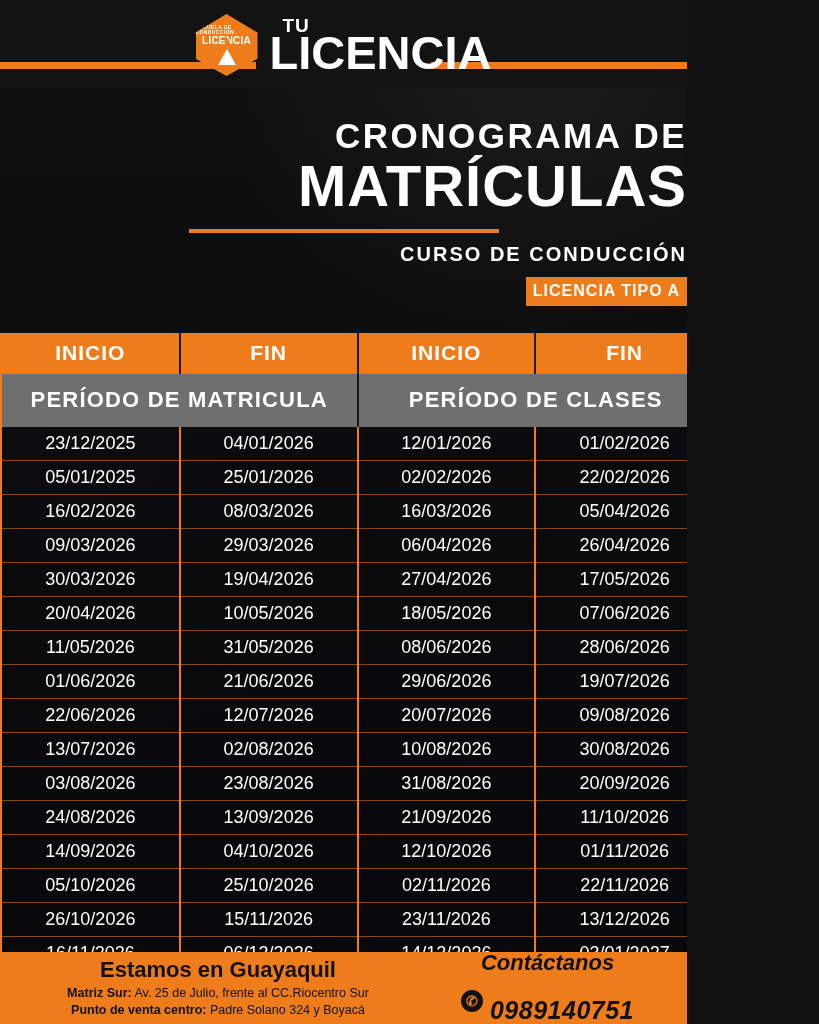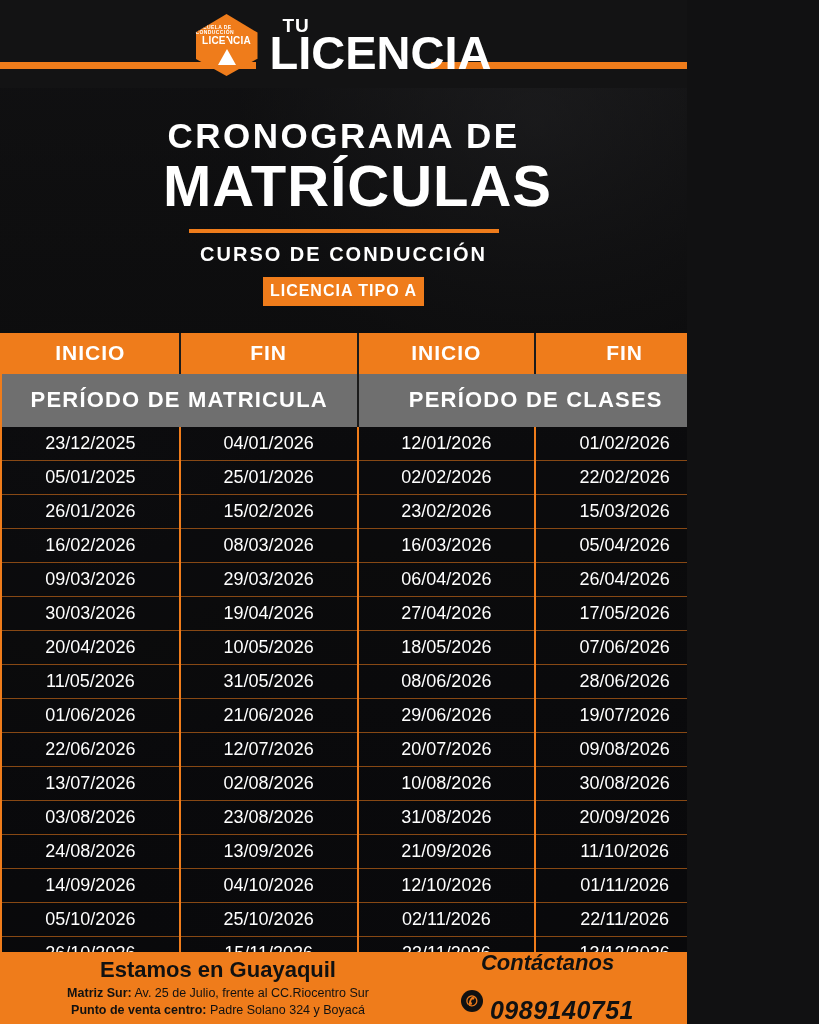--- a/index.html
+++ b/index.html
@@ -100,21 +100,21 @@
     height: 7px;
     width: 256px;
     background: #ef7c1b;
   }
   .accent-rule.left { left: 0; }
   .accent-rule.right { right: 0; }
 
   
   .titles {
     position: relative;
-    text-align: center;
+    text-align: right;
     color: #fff;
     padding-top: 28px;
   }
   .t-crono {
     font-size: 35px;
     font-weight: 800;
     letter-spacing: 2.5px;
   }
   .t-matriculas {
     font-size: 58px;
@@ -301,26 +301,20 @@
             <td>23/12/2025</td>
             <td>04/01/2026</td>
             <td>12/01/2026</td>
             <td>01/02/2026</td>
           </tr>
           <tr>
             <td>05/01/2025</td>
             <td>25/01/2026</td>
             <td>02/02/2026</td>
             <td>22/02/2026</td>
-          </tr>
-          <tr>
-            <td>26/01/2026</td>
-            <td>15/02/2026</td>
-            <td>23/02/2026</td>
-            <td>15/03/2026</td>
           </tr>
           <tr>
             <td>16/02/2026</td>
             <td>08/03/2026</td>
             <td>16/03/2026</td>
             <td>05/04/2026</td>
           </tr>
           <tr>
             <td>09/03/2026</td>
             <td>29/03/2026</td>

